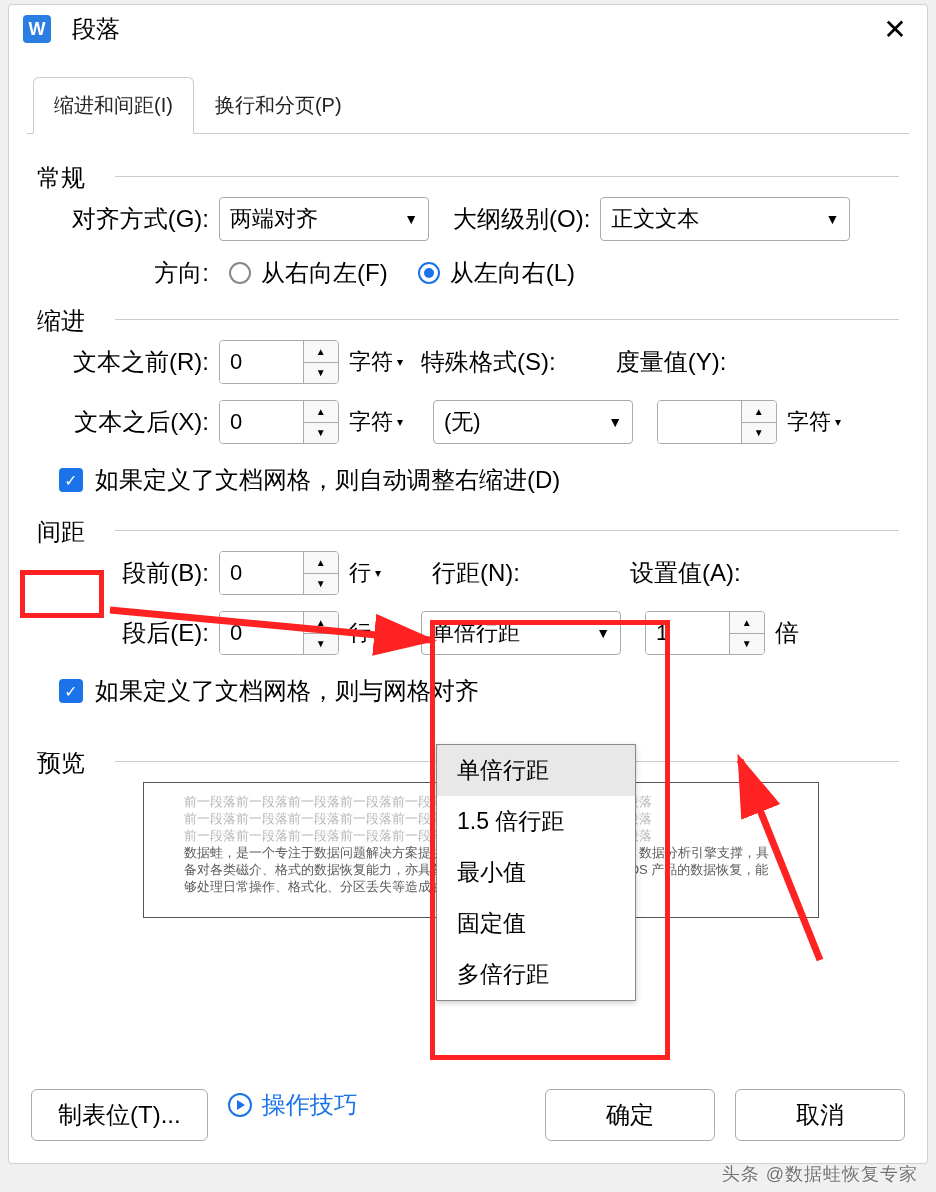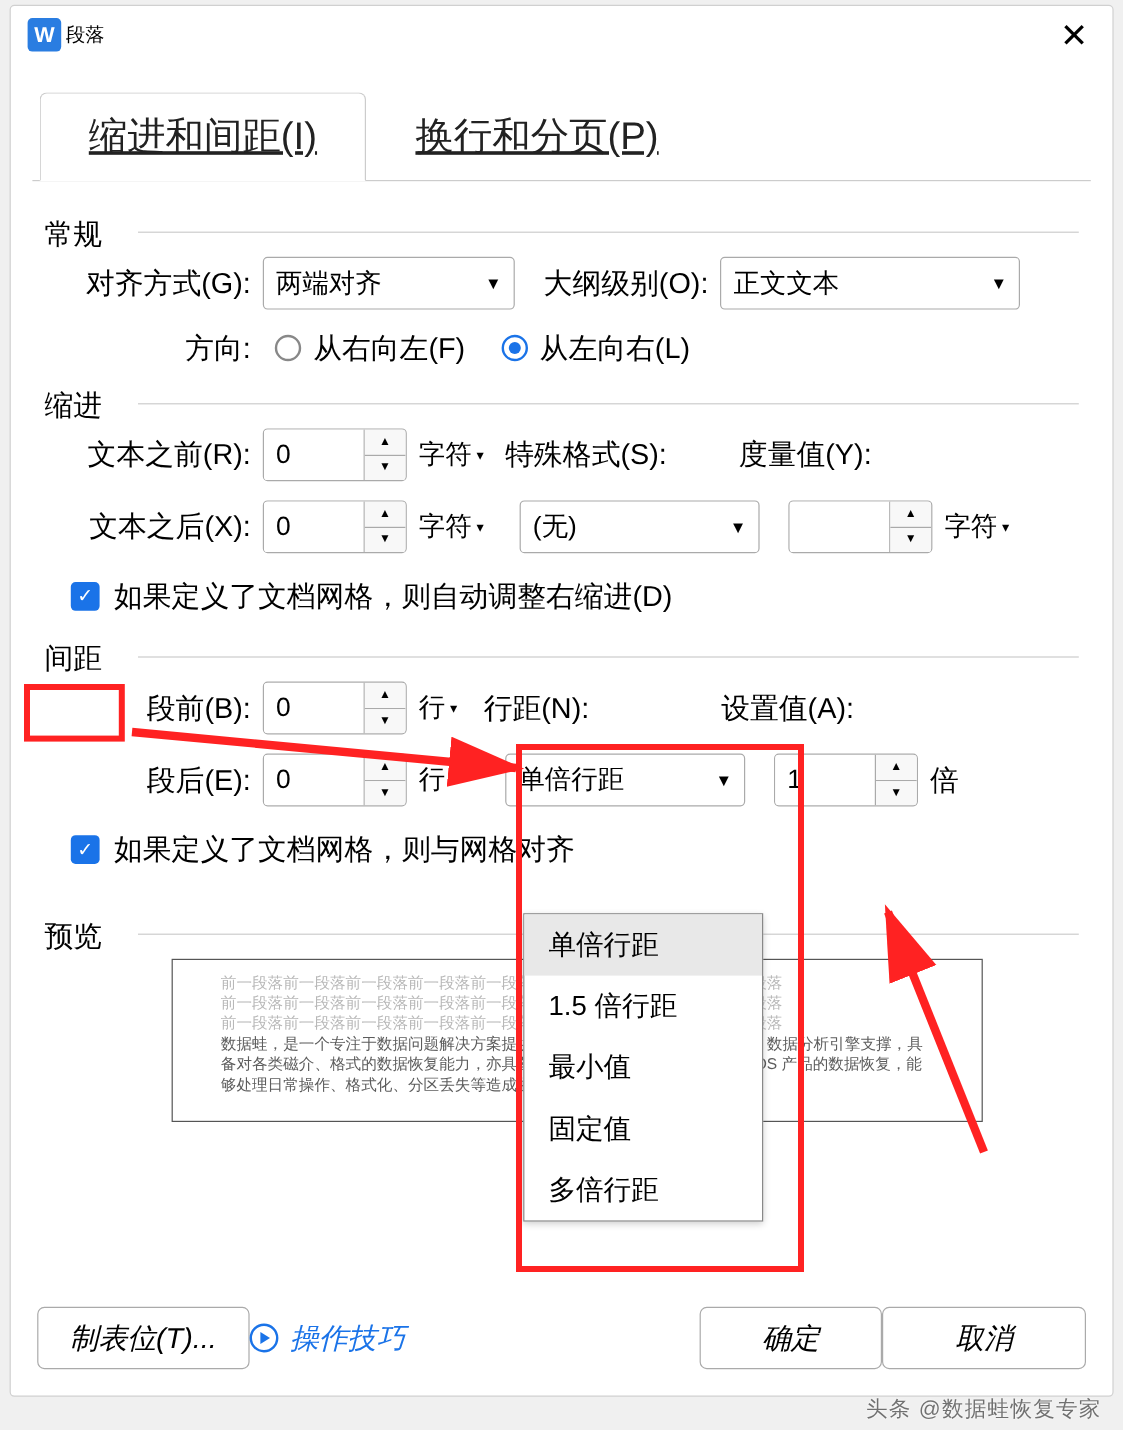--- a/index.html
+++ b/index.html
@@ -28,43 +28,42 @@
   height: 48px;
 }
 .app-icon {
   width: 28px; height: 28px;
   background: #2a7de1;
   border-radius: 4px;
   display: flex; align-items: center; justify-content: center;
   color: #fff; font-weight: bold; font-size: 18px;
 }
 .titlebar-title {
-  margin-left: 4px;
-  font-size: 16px;
+  margin-left: 21px;
+  font-size: 24px;
 }
 .close-btn {
   margin-left: auto;
   font-size: 28px;
   width: 36px; height: 36px;
   display: flex; align-items: center; justify-content: center;
   cursor: pointer;
 }
 .tabbar {
   display: flex;
   padding-left: 24px;
   margin-top: 24px;
 }
 .tab {
-  padding: 14px 40px;
-  font-size: 32px;
+  padding: 14px 20px;
+  font-size: 20px;
   color: #222;
   cursor: pointer;
   border: 1px solid transparent;
   position: relative;
-  text-decoration: underline;
 }
 .tab.active {
   border: 1px solid #ccc;
   border-bottom: 1px solid #fff;
   border-radius: 6px 6px 0 0;
   background: #fff;
   z-index: 2;
 }
 .tab-underline {
   height: 1px;
@@ -174,23 +173,23 @@
   font-size: 13px;
   line-height: 17px;
 }
 .preview-text {
   color: #5c5c5c;
   font-size: 13px;
   line-height: 17px;
 }
 .footer {
   display: flex;
-  align-items: center;
+  align-items: flex-start;
   padding: 18px 22px 22px 22px;
-  font-style: italic;
+  gap: 20px;
 }
 .btn {
   height: 52px;
   padding: 0 26px;
   border: 1px solid #aaa;
   border-radius: 6px;
   background: #fff;
   font-size: 24px;
   display: flex; align-items: center; justify-content: center;
   cursor: pointer;
@@ -359,21 +358,21 @@
         <input value="0" style="">
         <div class="spinner-btns">
             <div class="spinner-btn">▲</div>
             <div class="spinner-btn">▼</div>
           </div>
       </div>
       <div class="unit-select">
           <span>行</span>
           <span class="caret">▾</span>
         </div>
-      <span class="label" style="margin-left:12px">行距(N):</span>
+      <span class="label" style="margin-left:41px">行距(N):</span>
       <span class="label" style="margin-left:100px">设置值(A):</span>
     </div>
     <div class="row">
       <span class="label" style="width:150px">段后(E):</span>
       <div class="spinner">
         <input value="0" style="">
         <div class="spinner-btns">
             <div class="spinner-btn">▲</div>
             <div class="spinner-btn">▼</div>
           </div>
@@ -421,21 +420,21 @@
 
   <div class="footer">
     <div class="btn">制表位(T)...</div>
     <div class="tips-link">
       <div class="play-icon">
           <div class="play-triangle"></div>
         </div>
       <span>操作技巧</span>
     </div>
     <div style="flex:1"></div>
-    <div class="btn" style="width:152px">确定</div>
+    <div class="btn" style="width:170px">确定</div>
     <div class="btn" style="width:170px">取消</div>
   </div>
 
 </div>
 
 <div class="red-box" style="left:20px; top:570px; width:84px; height:48px;"></div>
 <div class="red-box" style="left:430px; top:620px; width:240px; height:440px;"></div>
 
 <svg class="red-arrow" style="left:100px; top:570px; width:360px; height:100px;">
   <defs>

